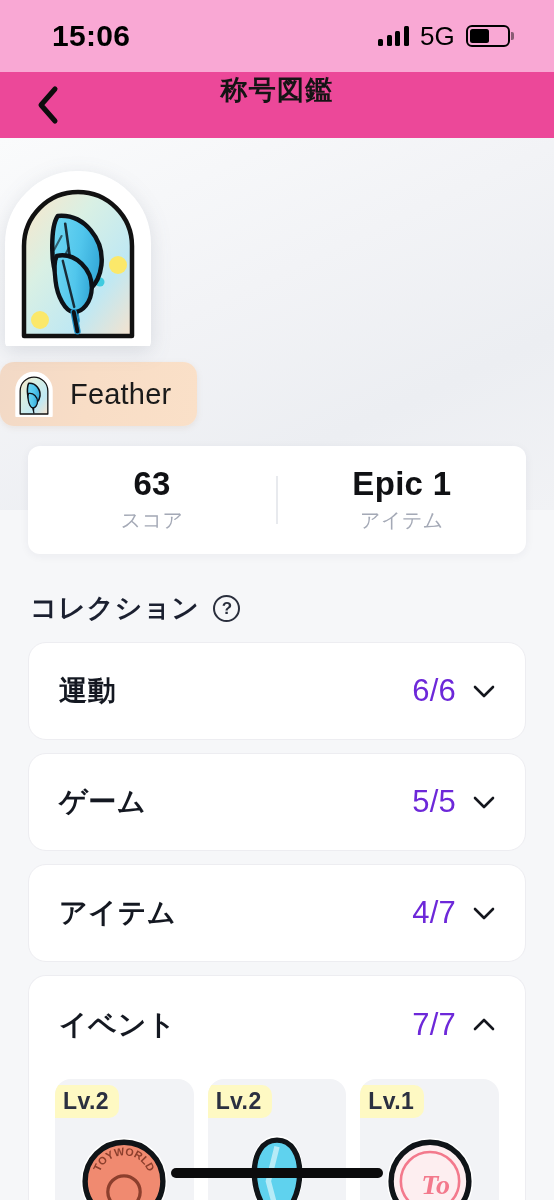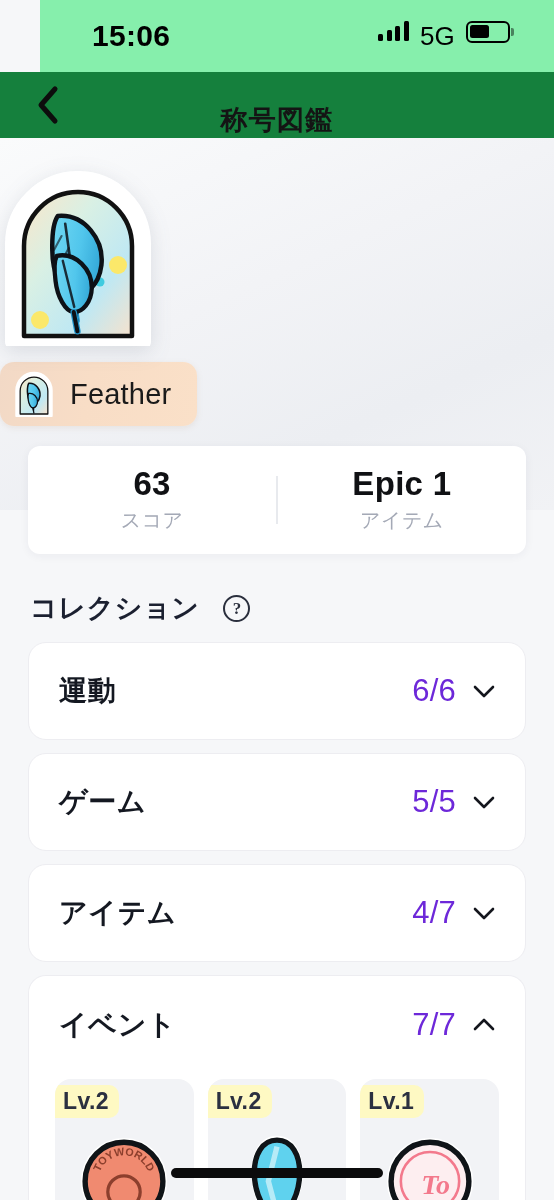--- a/index.html
+++ b/index.html
@@ -25,31 +25,31 @@
   }
 
   
   .statusbar {
     position: relative;
     height: 72px;
     display: flex;
     align-items: center;
     justify-content: space-between;
     padding: 0 44px 0 52px;
-    background: #86efac;
-    margin-left: 40px;
+    background: #f9a8d4;
   }
   .status-time {
     font-size: 30px;
     font-weight: 700;
     color: #000;
     letter-spacing: 0.3px;
   }
   .status-right {
     display: flex;
+    align-items: center;
     gap: 11px;
   }
   .signal-bars {
     display: flex;
     align-items: flex-end;
     gap: 3.5px;
     height: 20px;
   }
   .signal-bars i {
     display: block;
@@ -90,23 +90,23 @@
   .battery-fill {
     height: 100%;
     background: #000;
     border-radius: 2.5px;
   }
 
   
   .navbar {
     position: relative;
     height: 66px;
-    background: #15803d;
-    display: flex;
-    align-items: flex-end;
+    background: #ec4899;
+    display: flex;
+    align-items: flex-start;
     justify-content: center;
   }
   .nav-back {
     position: absolute;
     left: 22px;
     top: 50%;
     transform: translateY(-50%);
     width: 52px;
     height: 52px;
     display: flex;
@@ -200,22 +200,21 @@
     height: 48px;
     background: #e8eaee;
     flex: none;
   }
 
   
   .section-head {
     margin: 36px 0 12px 30px;
     display: flex;
     align-items: center;
-    gap: 24px;
-    font-family: Liberation Serif, serif;
+    gap: 14px;
   }
   .section-title {
     font-size: 27px;
     font-weight: 700;
     color: #1b2030;
     letter-spacing: .6px;
   }
   .help-icon {
     width: 27px;
     height: 27px;

